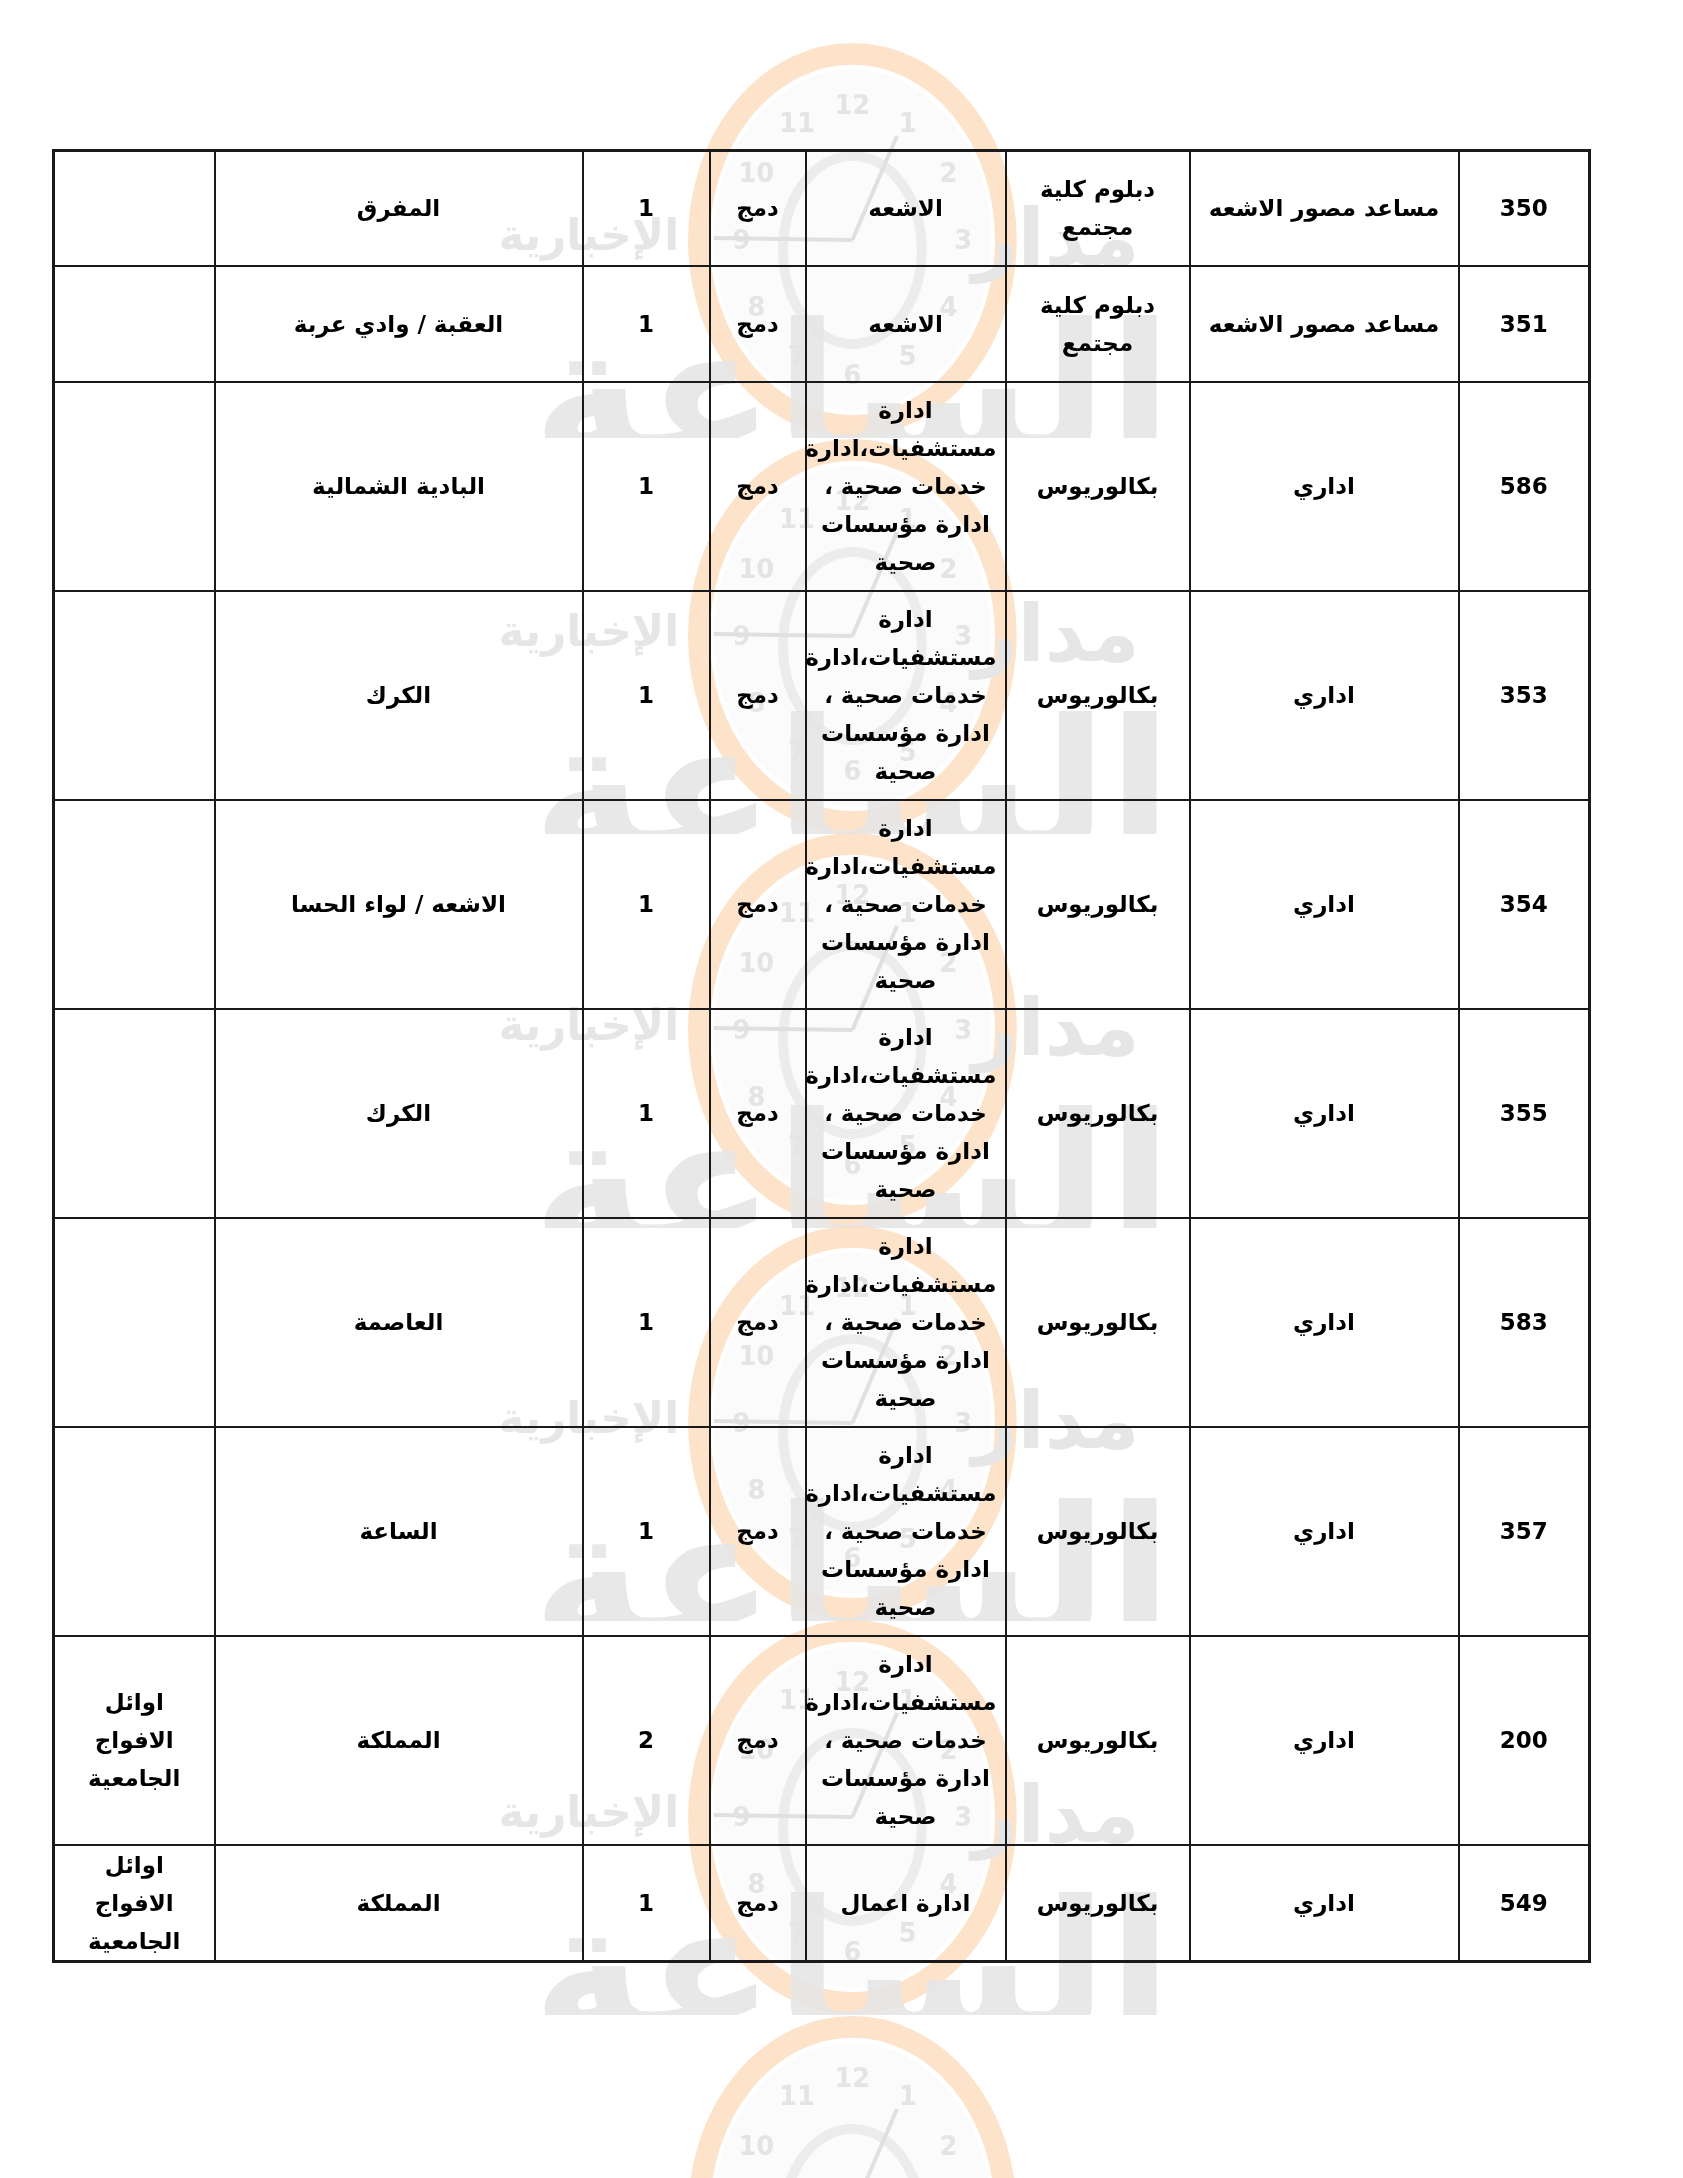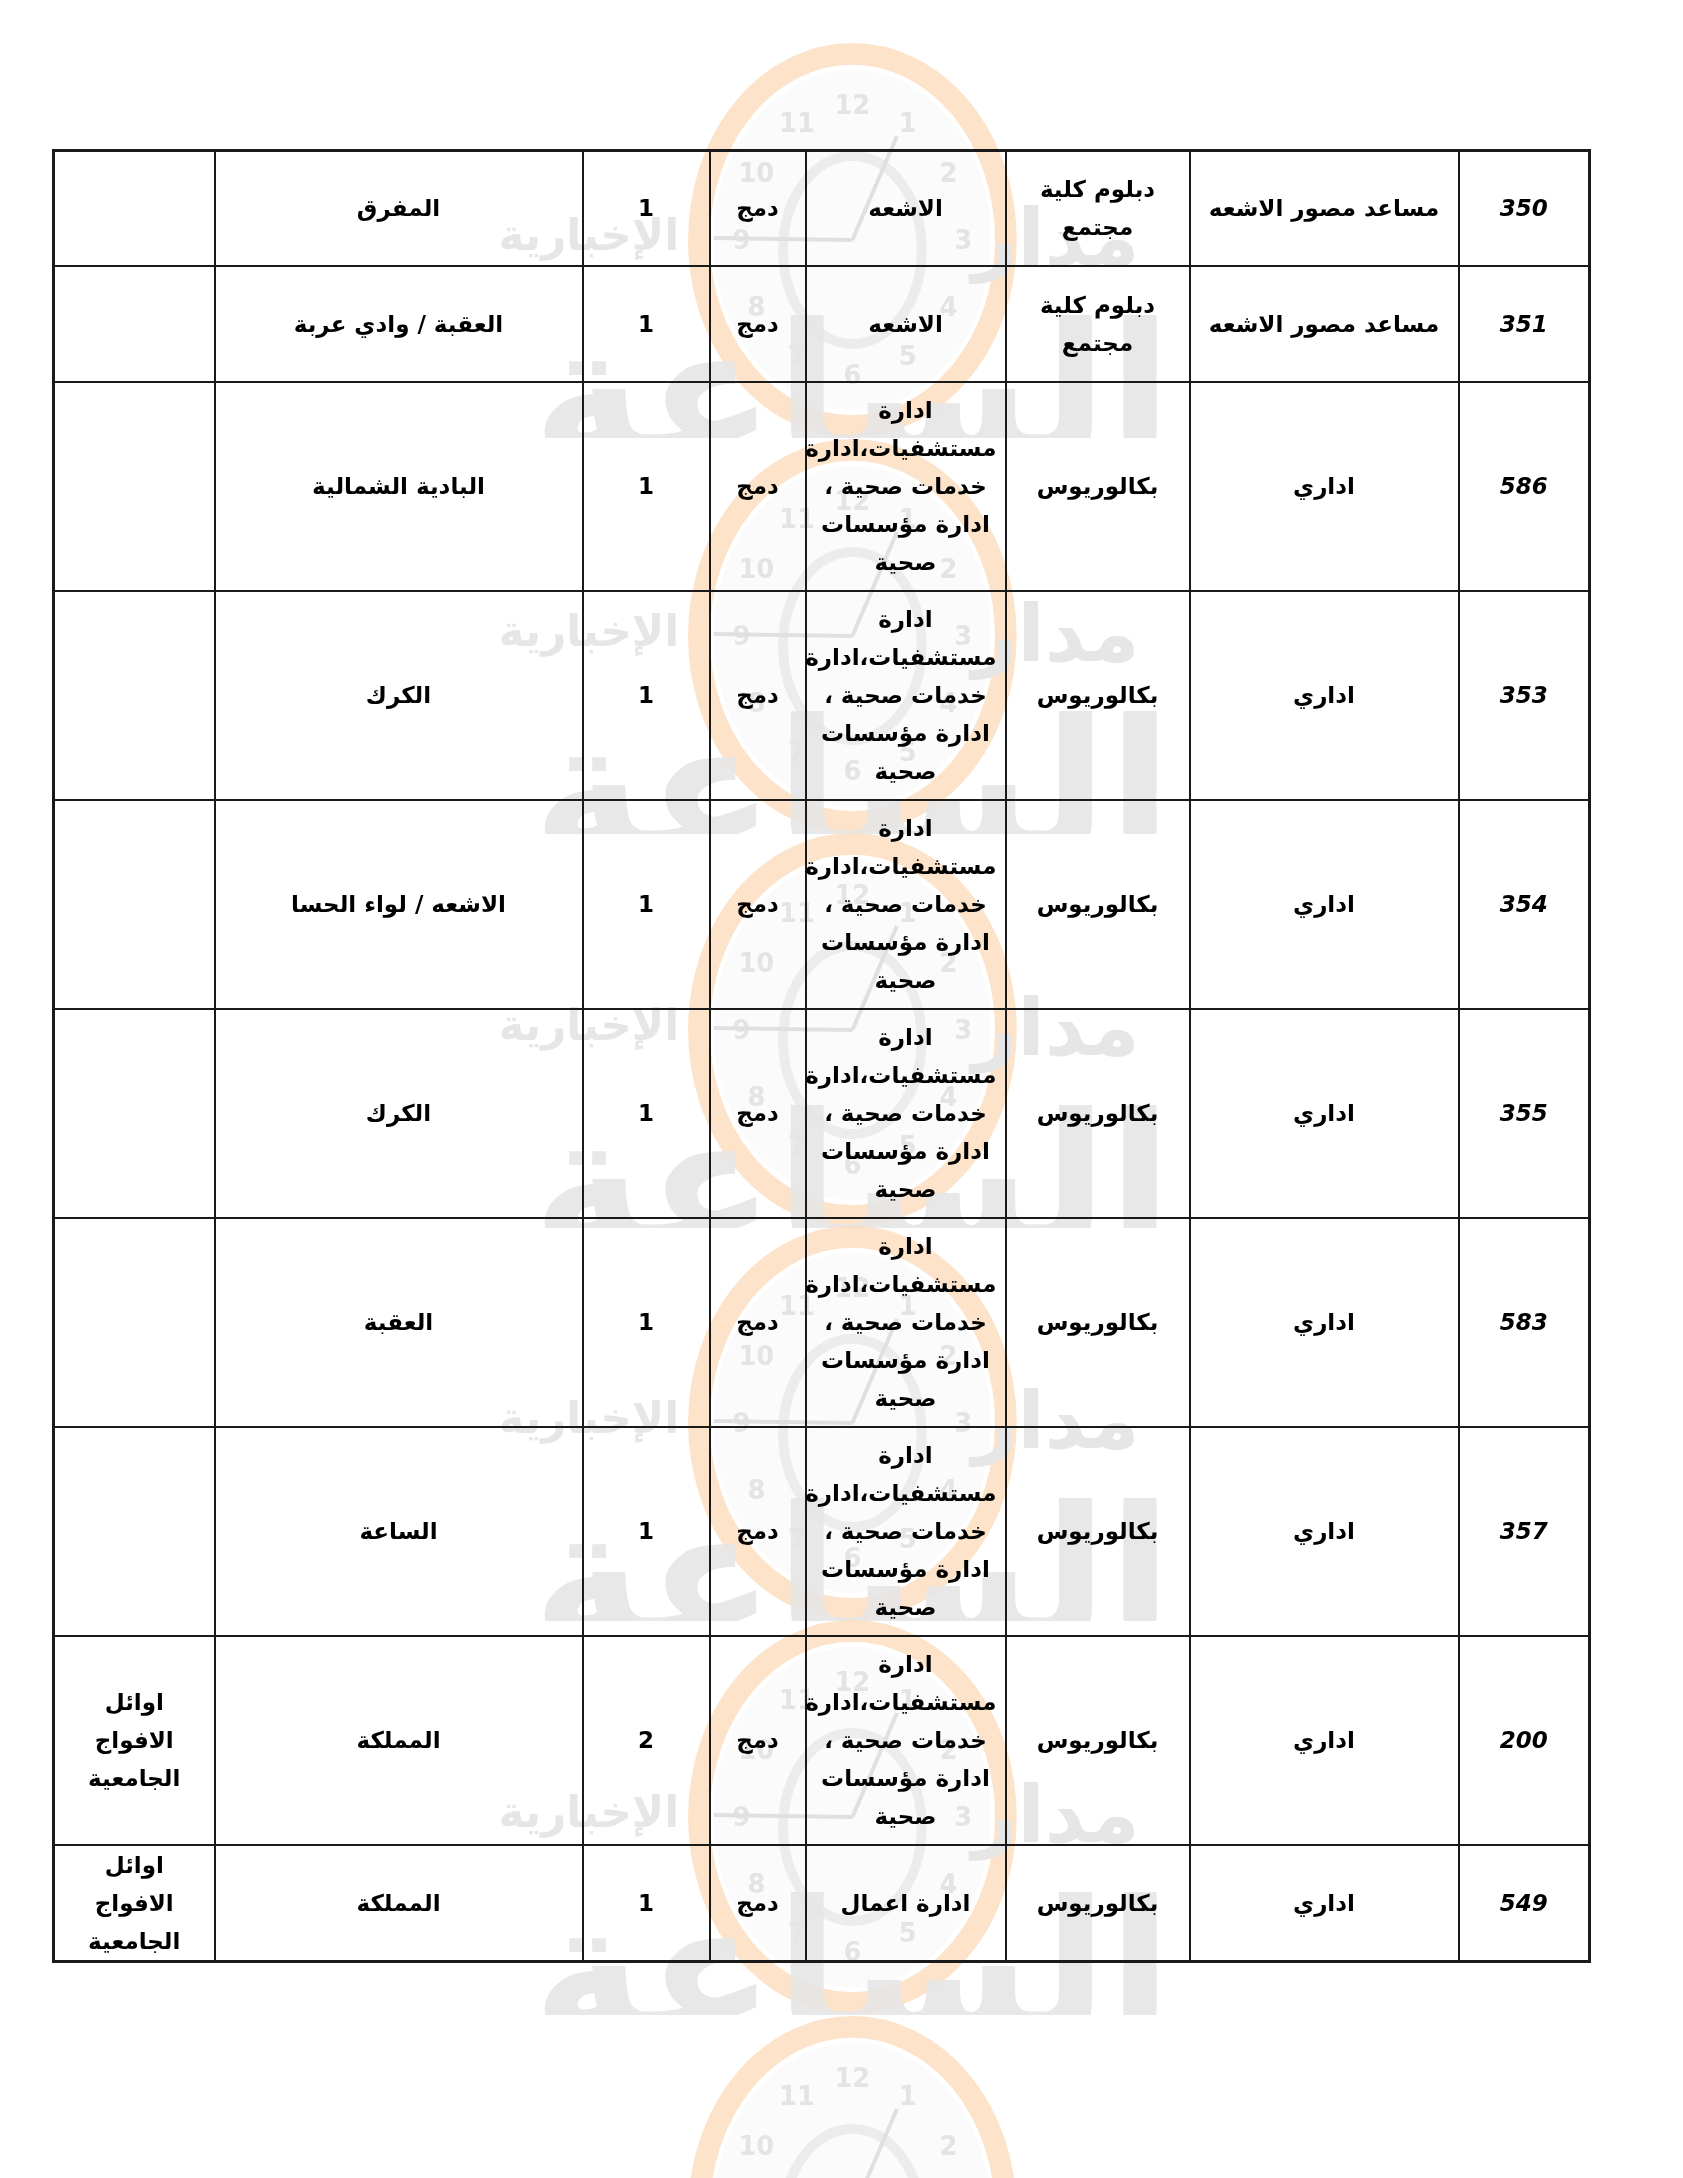--- a/index.html
+++ b/index.html
@@ -12,21 +12,21 @@
   table.jobs {
     position:absolute; left:52px; top:149px; width:1537px;
     border-collapse:collapse; table-layout:fixed; z-index:1; direction:rtl;
     border:3px solid #1a1a1a;
   }
   table.jobs td {
     border:2px solid #1a1a1a; text-align:center; vertical-align:middle;
     padding:0 8px; color:#000; font-weight:bold; font-size:23px; line-height:38px;
     font-family:"DejaVu Sans", sans-serif;
   }
-  td.num { font-family:"Liberation Serif", serif; font-size:30px;font-style:italic; }
+  td.num { font-family:"Liberation Serif", serif; font-size:30px; }
   td.count { font-family:"Liberation Serif", serif; font-size:30px; }
   td.spec { font-size:22px; line-height:38px; }
   tr.short { height:115px; }
   tr.tall { height:209px; }
 </style>
 </head>
 <body>
 
 <div id="wm-layer">
     <div class="wm" style="top: 42px;">
@@ -247,21 +247,21 @@
       <td>الكرك</td>
       <td></td>
     </tr>
     <tr class="tall">
       <td class="num">583</td>
       <td>اداري</td>
       <td>بكالوريوس</td>
       <td class="spec">ادارة مستشفيات،ادارة خدمات صحية ، ادارة مؤسسات صحية</td>
       <td>دمج</td>
       <td class="count">1</td>
-      <td>العقبة</td>
+      <td>العاصمة</td>
       <td></td>
     </tr>
     <tr class="tall">
       <td class="num">357</td>
       <td>اداري</td>
       <td>بكالوريوس</td>
       <td class="spec">ادارة مستشفيات،ادارة خدمات صحية ، ادارة مؤسسات صحية</td>
       <td>دمج</td>
       <td class="count">1</td>
       <td>الساعة</td>

